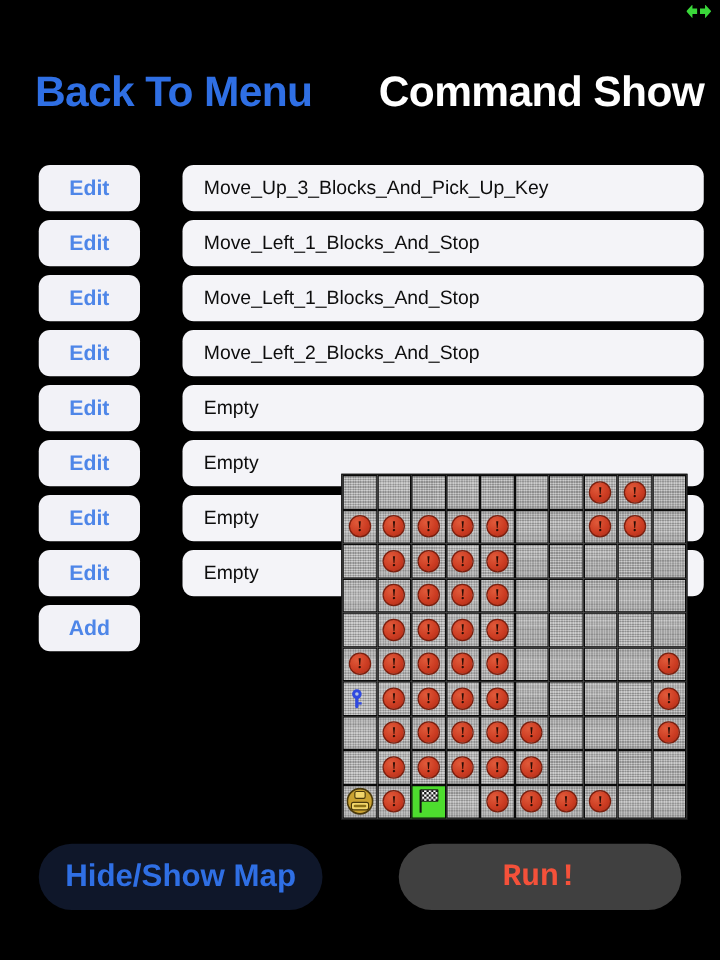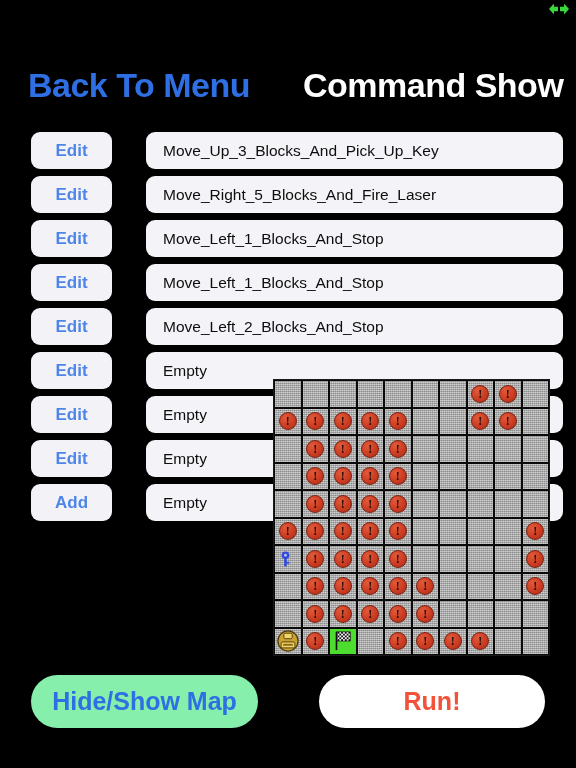--- a/index.html
+++ b/index.html
@@ -37,21 +37,21 @@
   #fullscreen-indicator .fs-chev.left {
     clip-path: polygon(0 50%, 55% 0, 55% 30%, 100% 30%, 100% 70%, 55% 70%, 55% 100%);
   }
   #fullscreen-indicator .fs-chev.right {
     clip-path: polygon(100% 50%, 45% 100%, 45% 70%, 0 70%, 0 30%, 45% 30%, 45% 0);
   }
 
   
   #header {
     position: absolute;
-    top: 57px;
+    top: 46px;
     left: 0;
     width: 576px;
     height: 56px;
     display: flex;
     align-items: center;
   }
   #back-to-menu-button {
     position: absolute;
     left: 28px;
     top: 0;
@@ -260,21 +260,20 @@
       <div class="side-button" style="color: rgb(78, 134, 232);">Edit</div>
       <div class="side-button" style="color: rgb(78, 134, 232);">Edit</div>
       <div class="side-button" style="color: rgb(78, 134, 232);">Edit</div>
       <div class="side-button" style="color: rgb(78, 134, 232);">Edit</div>
       <div class="side-button" style="color: rgb(78, 134, 232);">Edit</div>
       <div class="side-button" style="color: rgb(78, 134, 232);">Edit</div>
       <div class="side-button" style="color: rgb(78, 134, 232);">Add</div>
     </div>
   <div id="command-rows">
       <div class="command-row">Move_Up_3_Blocks_And_Pick_Up_Key</div>
-      <div class="command-row">Move_Right_5_Blocks_And_Fire_Laser</div>
       <div class="command-row">Move_Left_1_Blocks_And_Stop</div>
       <div class="command-row">Move_Left_1_Blocks_And_Stop</div>
       <div class="command-row">Move_Left_2_Blocks_And_Stop</div>
       <div class="command-row">Empty</div>
       <div class="command-row">Empty</div>
       <div class="command-row">Empty</div>
       <div class="command-row">Empty</div>
     </div>
 </div>
 
@@ -593,15 +592,15 @@
     <div class="map-cell">
       <div class="obstacle">
         <span class="bang">!</span>
       </div>
     </div>
     <div class="map-cell"></div>
     <div class="map-cell"></div>
   </div>
 
 <div id="footer">
-  <div id="hide-show-map-button" class="footer-button" style="color: rgb(47, 111, 228); background: #86efac;">Hide/Show Map</div>
-  <div id="run-button" class="footer-button" style="color: rgb(244, 81, 58); background: #ffffff;">Run!</div>
+  <div id="hide-show-map-button" class="footer-button" style="color: rgb(47, 111, 228); background: #0f172a;">Hide/Show Map</div>
+  <div id="run-button" class="footer-button" style="color: rgb(244, 81, 58); background: #404040; font-family: Liberation Mono, monospace;">Run!</div>
 </div>
 
 </body></html>

